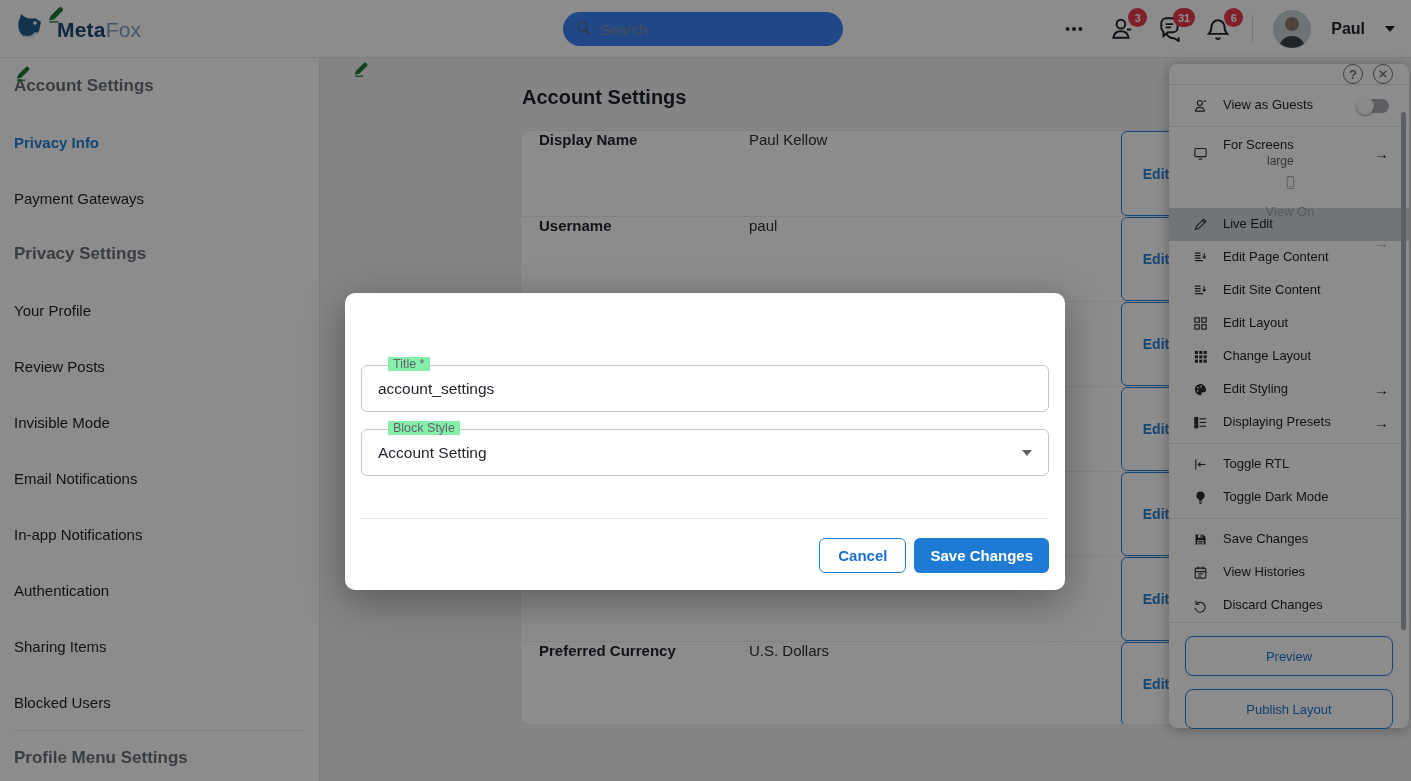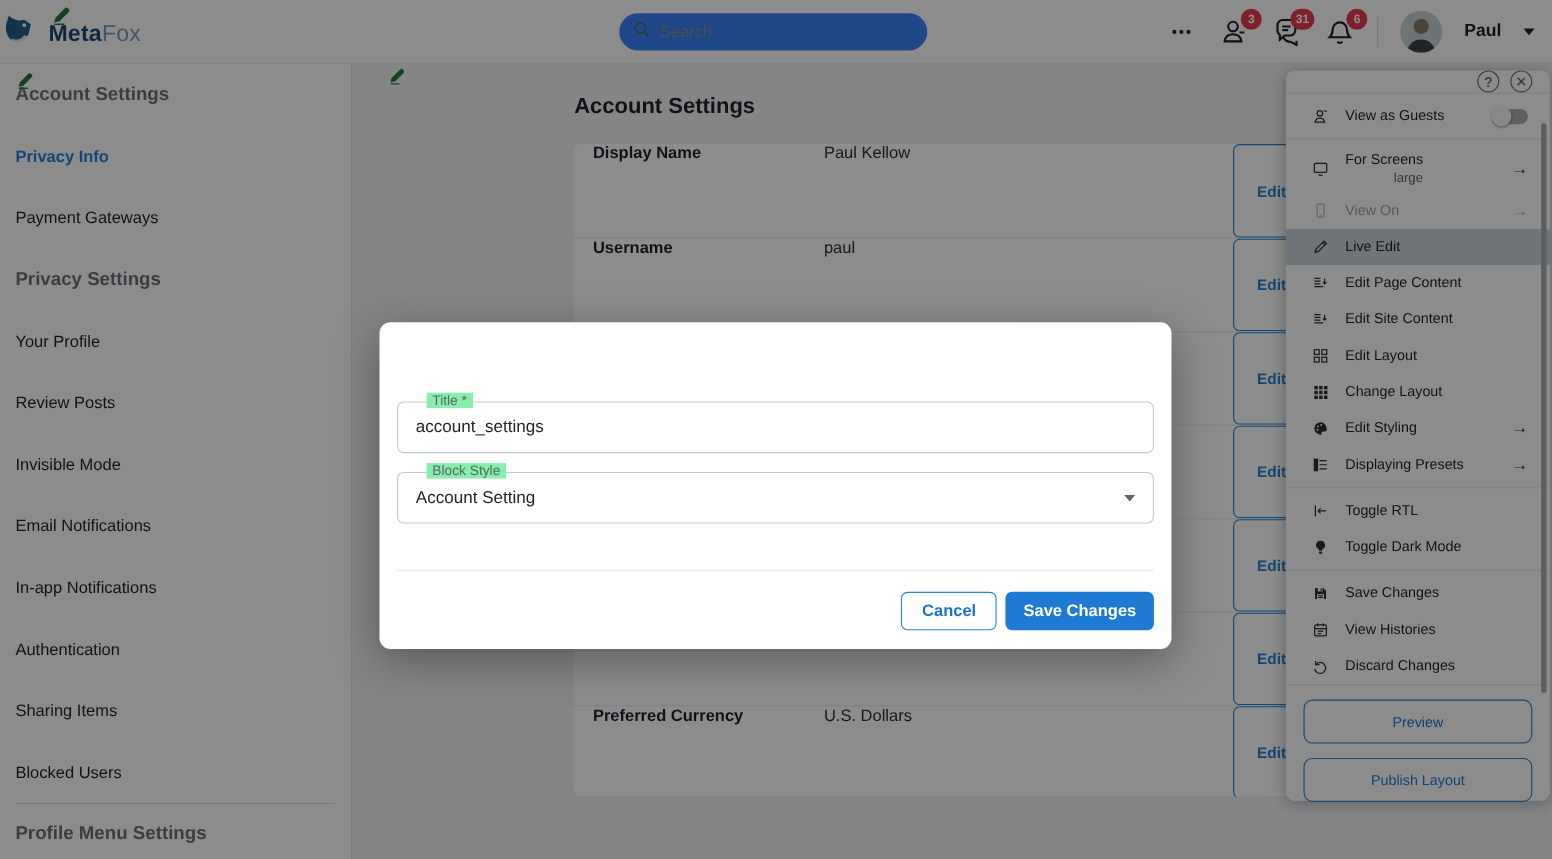--- a/index.html
+++ b/index.html
@@ -3,21 +3,21 @@
 <meta charset="utf-8">
 <style>
   * { margin:0; padding:0; box-sizing:border-box; }
   html,body { width:1411px; height:781px; overflow:hidden; background:#f2f3f5;
     font-family:"Liberation Sans", sans-serif; color:#1d2129; }
   .app { position:relative; width:1411px; height:781px; }
 
   
   .app-header { position:absolute; top:0; left:0; right:0; height:58px; background:#fff;
     border-bottom:1px solid #e8eaec; z-index:2; }
-  .logo { position:absolute; left:0; top:9px; display:flex; align-items:center; gap:6px; }
+  .logo { position:absolute; left:13px; top:9px; display:flex; align-items:center; gap:6px; }
   .logo-text { font-size:21px; font-weight:700; color:#1c4877; letter-spacing:.2px; }
   .logo-text .fox { font-weight:400; color:#7f9dbd; }
   .pencil-badge { position:absolute; z-index:3; }
   .search-pill { position:absolute; left:563px; top:12px; width:280px; height:34px;
     background:#3b82f6; border-radius:17px; display:flex; align-items:center; padding:0 12px; gap:8px; }
   .search-pill input { border:none; outline:none; background:transparent; font-size:15px;
     color:#1d2129; width:100%; font-family:"Liberation Sans", sans-serif; }
   .search-pill input::placeholder { color:#8a9096; }
   .header-right { position:absolute; right:16px; top:0; height:58px; display:flex; align-items:center; gap:20px; }
   .hicon { position:relative; width:28px; height:28px; display:flex; align-items:center; justify-content:center; }
@@ -61,21 +61,21 @@
     justify-content:flex-end; gap:10px; padding-right:16px; }
   .circle-icon { width:20px; height:20px; border-radius:50%; border:1.5px solid #6f7479; color:#6f7479;
     font-size:13px; font-weight:700; display:flex; align-items:center; justify-content:center; cursor:pointer; background:#fff; }
   .panel-menu { list-style:none; padding-top:4px; flex:1; }
   .menu-item { height:33px; display:flex; align-items:center; padding:0 20px 0 22px; gap:14px;
     font-size:13px; cursor:pointer; }
   .menu-item .mi-icon { width:18px; display:flex; justify-content:center; color:#2a2e33; flex:none; }
   .menu-item.two-line { height:44px; }
   .mi-text { line-height:1.25; }
   .mi-sub { font-size:12px; color:#5f6368;margin-left:44px; }
-  .menu-item.disabled { color:#9aa0a6; cursor:default; }
+  .menu-item.disabled { color:#9aa0a6; cursor:default;flex-direction:column; }
   .menu-item.disabled .mi-icon, .menu-item.disabled .mi-arrow { color:#b3b8bd; }
   .menu-item.selected { background:#cdd6dd; }
   .mi-arrow { margin-left:auto; font-size:15px; color:#1d2129; }
   .mi-toggle { margin-left:auto; position:relative; width:30px; height:14px; background:#a9aeb4;
     border-radius:7px; cursor:pointer; }
   .mi-toggle .knob { position:absolute; left:-3px; top:-2px; width:18px; height:18px; border-radius:50%;
     background:#f7f8f9; box-shadow:0 1px 2px rgba(0,0,0,.4); }
   .menu-divider { height:0; border-top:1px solid #e6e8ea; margin:4px 0; }
   .panel-foot { border-top:1px solid #e6e8ea; padding:13px 16px; display:flex; flex-direction:column; gap:13px; }
   .panel-btn { height:40px; border:1px solid #2681d5; border-radius:8px; background:#fff; color:#2077cf;

